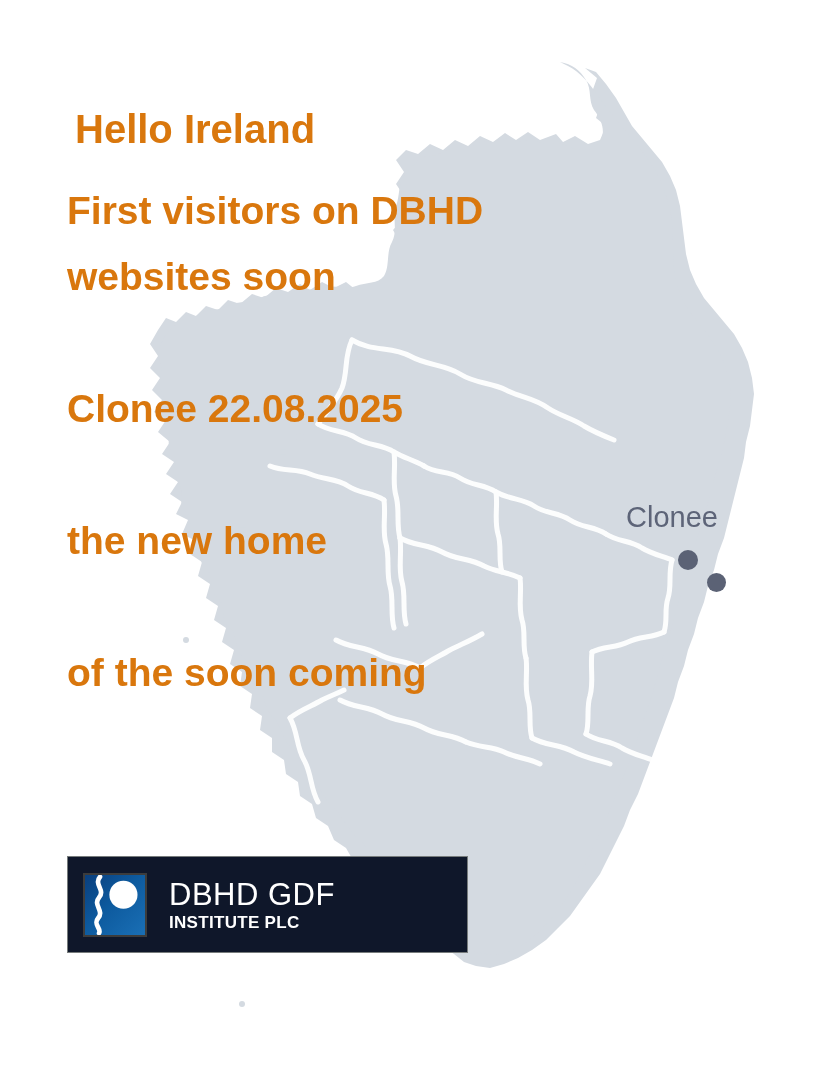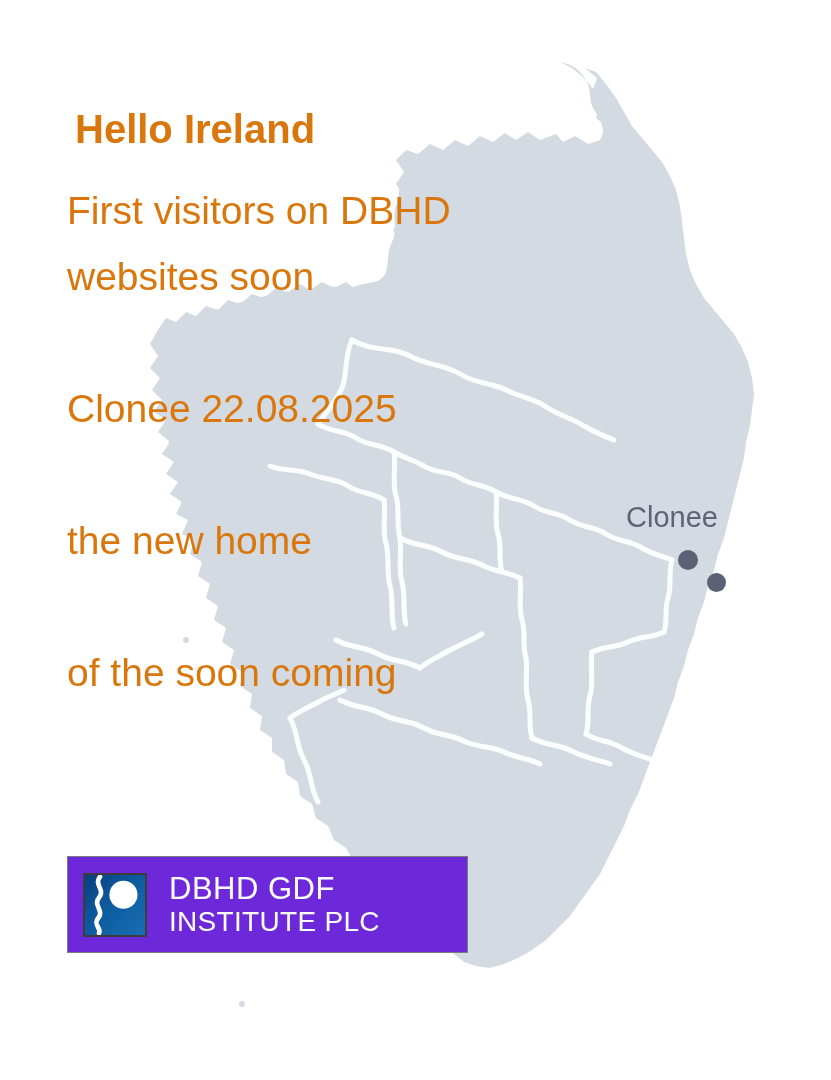--- a/index.html
+++ b/index.html
@@ -41,21 +41,21 @@
     color: #d9770d;
     font-weight: bold;
     font-size: 40px;
     line-height: 50px;
     letter-spacing: 0px;
     margin: 0 0 24px 8px;
     white-space: nowrap;
   }
   .para {
     color: #d9770d;
-    font-weight: normal;
+    font-weight: bold;
     font-size: 39px;
     line-height: 66px;
     margin: 0;
     white-space: nowrap;
   }
   .gap-line { height: 66px; }
 
   
   #clonee-group {
     position: absolute;
@@ -79,21 +79,21 @@
   #dot-primary { width: 20px; height: 20px; left: 52px; top: 50px; }
   #dot-secondary { width: 19px; height: 19px; left: 81px; top: 73px; }
 
   
   #logo-bar {
     position: absolute;
     left: 67px;
     top: 856px;
     width: 401px;
     height: 97px;
-    background: #6d28d9;
+    background: #0f172a;
     border: 1px solid #777c7c;
     display: flex;
     align-items: center;
     z-index: 4;
   }
   #logo-mark {
     width: 64px; height: 64px;
     margin-left: 15px;
     flex: 0 0 auto;
     position: relative;
@@ -110,23 +110,23 @@
   }
   #logo-title {
     color: #ffffff;
     font-size: 31px;
     letter-spacing: 0.5px;
     font-weight: normal;
     margin-bottom: 4px;
   }
   #logo-subtitle {
     color: #ffffff;
-    font-size: 28px;
+    font-size: 17px;
     letter-spacing: 0.3px;
-    font-weight: normal;
+    font-weight: bold;
   }
 </style>
 </head>
 <body>
 
 <div id="stage">
 
   <div id="map-layer">
     <svg viewBox="0 0 831 1080" xmlns="http://www.w3.org/2000/svg" aria-hidden="true">
       <g>

